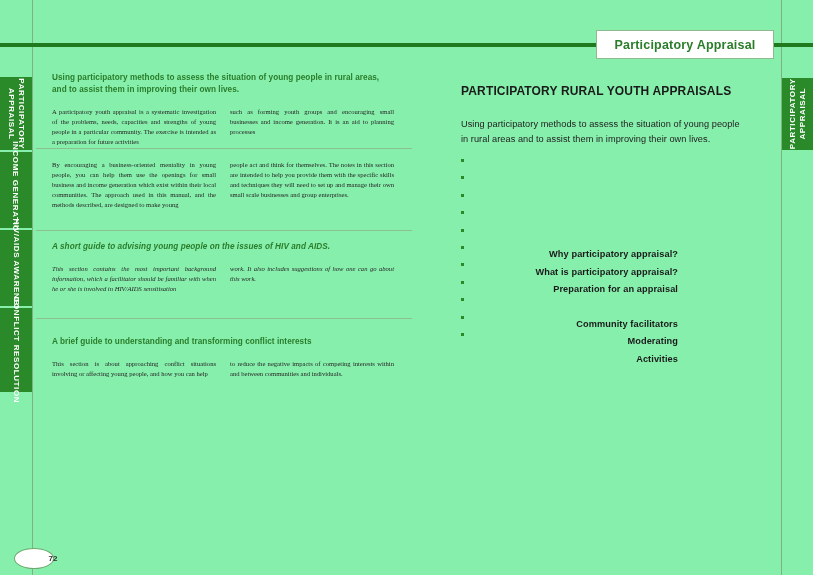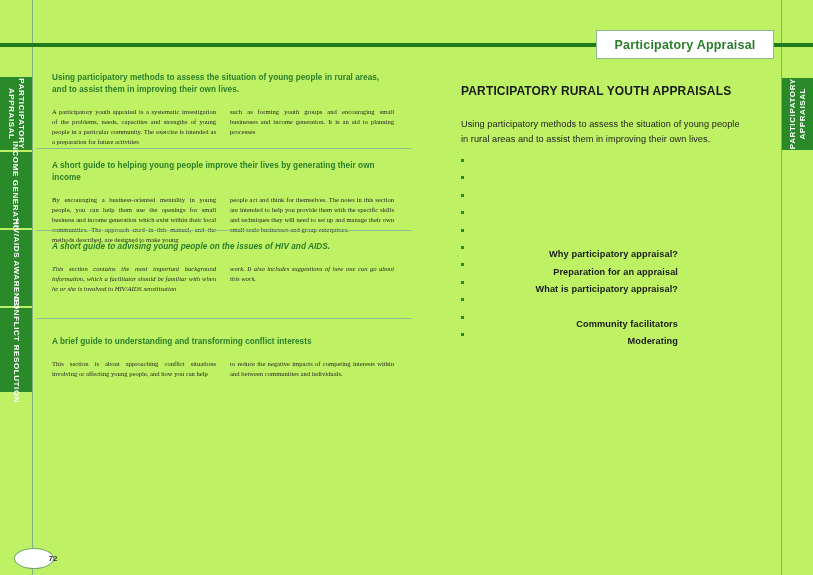--- a/index.html
+++ b/index.html
@@ -3,21 +3,21 @@
 <meta charset="utf-8">
 <style>
   html,body{margin:0;padding:0;background:#ffffff;}
   body{
     width:813px;height:575px;position:relative;overflow:hidden;
     font-family:"Liberation Sans", sans-serif;
     -webkit-font-smoothing:antialiased;
   }
 
   
-  #spread{position:absolute;inset:0;background:#bef264;}
+  #spread{position:absolute;inset:0;background:#86efac;}
 
   
   .vrule{position:absolute;top:0;bottom:0;width:1px;background:#7fb07f;}
   #vrule-left{left:32px;}
   #vrule-right{left:781px;}
 
   
   #headband{
     position:absolute;left:0;right:0;top:43px;height:4px;background:#1f7a1f;
   }
@@ -157,21 +157,20 @@
     <div class="section" id="sec-1">
       <p class="sec-head">Using participatory methods to assess the situation of young people in rural areas, and to assist them in improving their own lives.</p>
       <div class="cols">
         <div class="col">A participatory youth appraisal is a systematic investigation of the problems, needs, capacities and strengths of young people in a particular community. The exercise is intended as a preparation for future activities</div>
         <div class="col">such as forming youth groups and encouraging small businesses and income generation. It is an aid to planning processes</div>
       </div>
     </div>
     <div class="section-rule" id="rule-1"></div>
 
     <div class="section" id="sec-2">
-      <p class="sec-head">A short guide to helping young people improve their lives by generating their own income</p>
       <div class="cols">
         <div class="col">By encouraging a business-oriented mentality in young people, you can help them use the openings for small business and income generation which exist within their local communities. The approach used in this manual, and the methods described, are designed to make young</div>
         <div class="col">people act and think for themselves. The notes in this section are intended to help you provide them with the specific skills and techniques they will need to set up and manage their own small scale businesses and group enterprises.</div>
       </div>
     </div>
     <div class="section-rule" id="rule-2"></div>
 
     <div class="section" id="sec-3">
       <p class="sec-head">A short guide to advising young people on the issues of HIV and AIDS.</p>
       <div class="cols">
@@ -215,39 +214,40 @@
       <div class="toc-row">
         <span class="toc-bullet"></span>
         <span class="toc-label"></span>
       </div>
       <div class="toc-row">
         <span class="toc-bullet"></span>
         <span class="toc-label">Why participatory appraisal?</span>
       </div>
       <div class="toc-row">
         <span class="toc-bullet"></span>
+        <span class="toc-label">What is participatory appraisal?</span>
+      </div>
+      <div class="toc-row">
+        <span class="toc-bullet"></span>
         <span class="toc-label">Preparation for an appraisal</span>
       </div>
       <div class="toc-row">
         <span class="toc-bullet"></span>
-        <span class="toc-label">What is participatory appraisal?</span>
-      </div>
-      <div class="toc-row">
-        <span class="toc-bullet"></span>
       </div>
       <div class="toc-row">
         <span class="toc-bullet"></span>
         <span class="toc-label">Community facilitators</span>
       </div>
       <div class="toc-row">
         <span class="toc-bullet"></span>
         <span class="toc-label">Moderating</span>
       </div>
       <div class="toc-row">
         <span class="toc-bullet"></span>
+        <span class="toc-label">Activities</span>
       </div>
     </div>
 
   </div>
 
   <div id="tab-right">
     <span class="tab-text">PARTICIPATORY<br>APPRAISAL</span>
   </div>
 
 </div>

